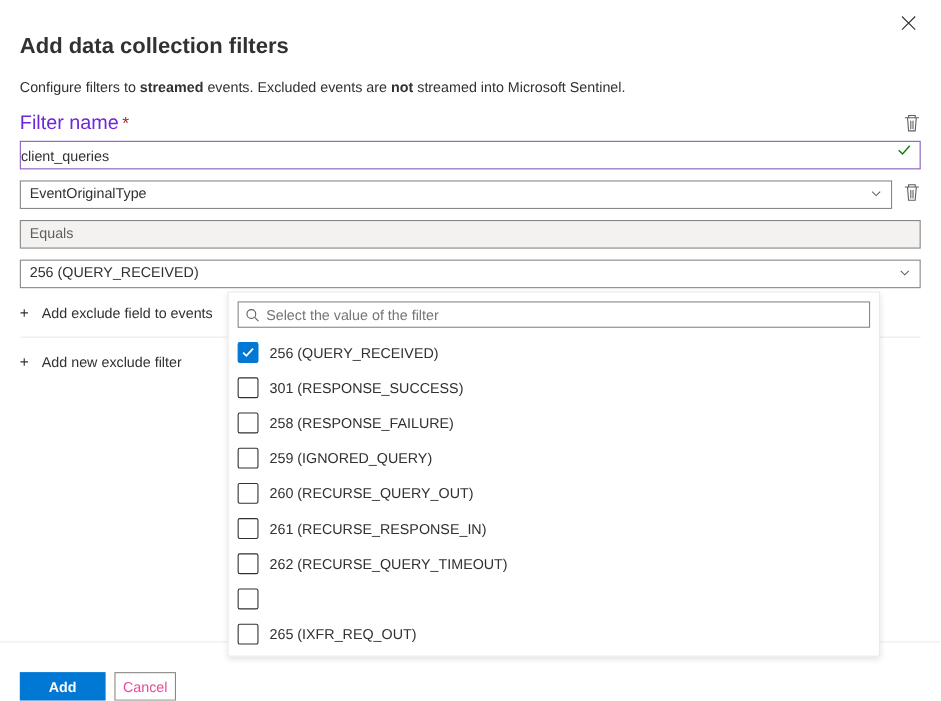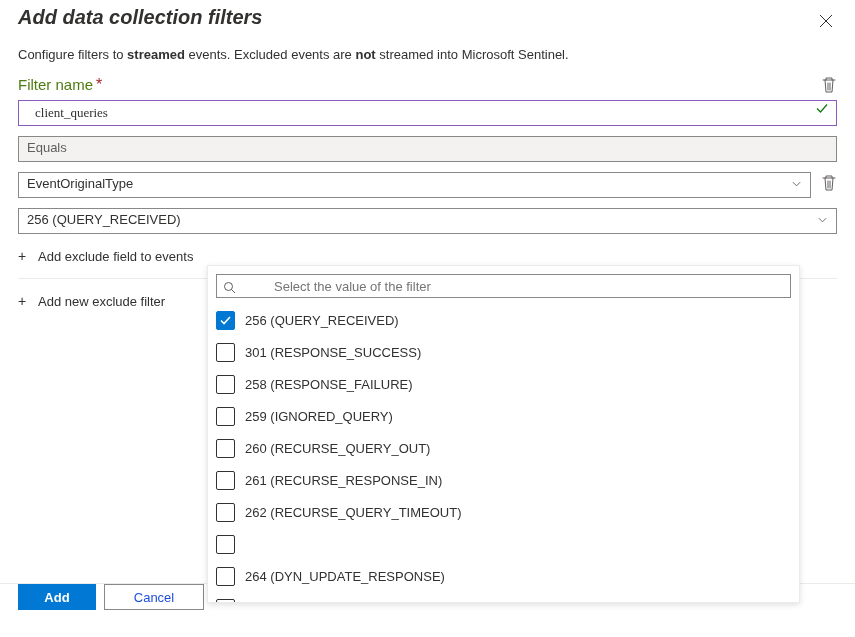--- a/index.html
+++ b/index.html
@@ -1,33 +1,33 @@
 <!DOCTYPE html>
 <html><head>
 <meta charset="utf-8">
 <style>
   * { box-sizing: border-box; margin: 0; padding: 0; font-family: "Segoe UI", Arial, sans-serif; }
   body { width: 855px; height: 637px; background: #fff; color: #323130; position: relative; overflow: hidden; }
-  .header { padding: 6px 18px 4px; font-style: italic; }
+  .header { padding: 31px 18px 4px; }
   .title { font-size: 20px; font-weight: 600; color: #323130; }
   .close-x { position: absolute; top: 14px; right: 22px; cursor: pointer; color: #323130; font-size: 15px; }
   .subtitle { padding: 14px 18px 8px; font-size: 13px; color: #323130; }
   .subtitle b { font-weight: 600; }
 
   .form-area { padding: 0 18px; }
   .label-row { display: flex; align-items: center; justify-content: space-between; margin-top: 6px; }
-  .label { font-size: 15px; color: #4d7c0f; }
+  .label { font-size: 18px; color: #6d28d9; }
   .req { color: #a4262c; margin-left: 3px; }
   .trash { cursor: pointer; color: #605e5c; width: 16px; height: 18px; }
   .trash svg { width: 16px; height: 18px; }
 
   .filtername-input {
     width: 100%; height: 26px; margin-top: 6px;
-    border: 1px solid #8a5bbd; padding: 3px 26px 3px 16px;
-    font-size: 13px; color: #323130; outline: none; position: relative; font-family: Liberation Serif, serif;
+    border: 1px solid #8a5bbd; padding: 3px 26px 3px 0;
+    font-size: 13px; color: #323130; outline: none; position: relative;
   }
   .name-wrap { position: relative; }
   .check-icon { position: absolute; right: 8px; top: 50%; transform: translateY(-50%); color: #107c10; font-size: 14px; }
 
   .field-row { display: flex; align-items: center; margin-top: 10px; }
   .select-box {
     flex: 1; height: 26px; border: 1px solid #8a8886;
     padding: 3px 26px 3px 8px; font-size: 13px; background: #fff; position: relative;
     cursor: pointer; color: #323130;
   }
@@ -48,39 +48,39 @@
   .divider { height: 1px; background: #edebe9; margin: 14px 0 10px; width: 100%; }
 
   
   .dropdown {
     position: absolute; left: 207px; top: 265px; width: 593px; background: #fff;
     border: 1px solid #edebe9; box-shadow: 0 2px 6px rgba(0,0,0,0.12);
     z-index: 20;
   }
   .dd-search {
     display: flex; align-items: center; margin: 8px 8px 6px;
-    border: 1px solid #8a8886; height: 24px; padding: 0 6px; gap: 32px;
+    border: 1px solid #8a8886; height: 24px; padding: 0 6px;
   }
   .dd-search input { border: none; outline: none; font-size: 13px; flex: 1; color: #605e5c; padding-left: 6px; }
   .dd-search .search-icon { color: #605e5c; width: 13px; height: 13px; }
 
   .dd-list { max-height: 298px; overflow-y: scroll; padding: 0 8px 4px; }
   .dd-item { display: flex; align-items: center; height: 32px; font-size: 13px; cursor: pointer; }
   .cb { width: 19px; height: 19px; border: 1px solid #323130; margin-right: 10px; display: inline-flex; align-items: center; justify-content: center; flex-shrink: 0; border-radius: 2px; }
   .cb.checked { background: #0078d4; border-color: #0078d4; color: #fff; }
   .cb.checked svg { width: 13px; height: 13px; }
 
   .dd-list::-webkit-scrollbar { width: 16px; }
   .dd-list::-webkit-scrollbar-track { background: #f3f2f1; }
   .dd-list::-webkit-scrollbar-thumb { background: #c8c6c4; }
 
   
-  .footer { position: absolute; bottom: 0; left: 0; right: 0; height: 54px; border-top: 1px solid #edebe9; display: flex; align-items: flex-start; padding: 0 18px; background: #fff; z-index: 4; }
+  .footer { position: absolute; bottom: 0; left: 0; right: 0; height: 54px; border-top: 1px solid #edebe9; display: flex; align-items: flex-end; padding: 0 18px; background: #fff; z-index: 4; }
   .btn-primary { background: #0078d4; color: #fff; border: none; height: 26px; width: 78px; font-size: 13px; font-weight: 600; cursor: pointer; }
-  .btn-secondary { background: #fff; color: #1d4ed8; border: 1px solid #8a8886; height: 26px; width: 100px; font-size: 13px; margin-left: 8px; cursor: pointer; }
+  .btn-secondary { background: #fff; color: #ec4899; border: 1px solid #8a8886; height: 26px; width: 56px; font-size: 13px; margin-left: 8px; cursor: pointer; }
 </style>
 </head>
 <body>
 
 <div class="header">
   <div class="title">Add data collection filters</div>
 </div>
 <div class="close-x">
   <svg width="14" height="14" viewBox="0 0 14 14">
       <path d="M1 1 L13 13 M13 1 L1 13" stroke="#323130" stroke-width="1" fill="none"></path>
@@ -104,39 +104,39 @@
     </div>
   </div>
 
   <div class="name-wrap">
     <input class="filtername-input" type="text" value="client_queries" style="">
     <span class="check-icon">
       <svg width="14" height="14" viewBox="0 0 14 14">
           <path d="M2 7 L5.5 10.5 L12 3" stroke="#107c10" stroke-width="1.3" fill="none"></path>
         </svg>
     </span>
-  </div>
-
-  <div class="field-row">
-    <div class="select-box locked">
-      <span>Equals</span>
-    </div>
   </div>
 
   <div class="field-row">
     <div class="select-box">
       <span>EventOriginalType</span>
       <span class="chev"><svg viewBox="0 0 12 12">
             <path d="M2 4 L6 8 L10 4" stroke="#605e5c" stroke-width="1" fill="none"></path>
           </svg></span>
     </div>
     <div class="trash-side">
       <svg width="16" height="18" viewBox="0 0 16 18">
           <path d="M2 4h12M5 4V2h6v2M4 4l1 12h6l1-12M7 7v7M9 7v7" stroke="#605e5c" stroke-width="1" fill="none" stroke-linecap="round"></path>
         </svg>
+    </div>
+  </div>
+
+  <div class="field-row">
+    <div class="select-box locked">
+      <span>Equals</span>
     </div>
   </div>
 
   <div class="value-wrap">
     <div class="value-box">
       <span>256 (QUERY_RECEIVED)</span>
       <span class="chev"><svg viewBox="0 0 12 12">
             <path d="M2 4 L6 8 L10 4" stroke="#605e5c" stroke-width="1" fill="none"></path>
           </svg></span>
     </div>
@@ -198,24 +198,20 @@
       </div>
       <div class="dd-item">
         <span class="cb"></span>
         <span>262 (RECURSE_QUERY_TIMEOUT)</span>
       </div>
       <div class="dd-item">
         <span class="cb"></span>
       </div>
       <div class="dd-item">
         <span class="cb"></span>
-        <span>264 (DYN_UPDATE_RESPONSE)</span>
-      </div>
-      <div class="dd-item">
-        <span class="cb"></span>
         <span>265 (IXFR_REQ_OUT)</span>
       </div>
     </div>
 </div>
 
 <div class="footer">
   <button class="btn-primary">Add</button>
   <button class="btn-secondary">Cancel</button>
 </div>
 

